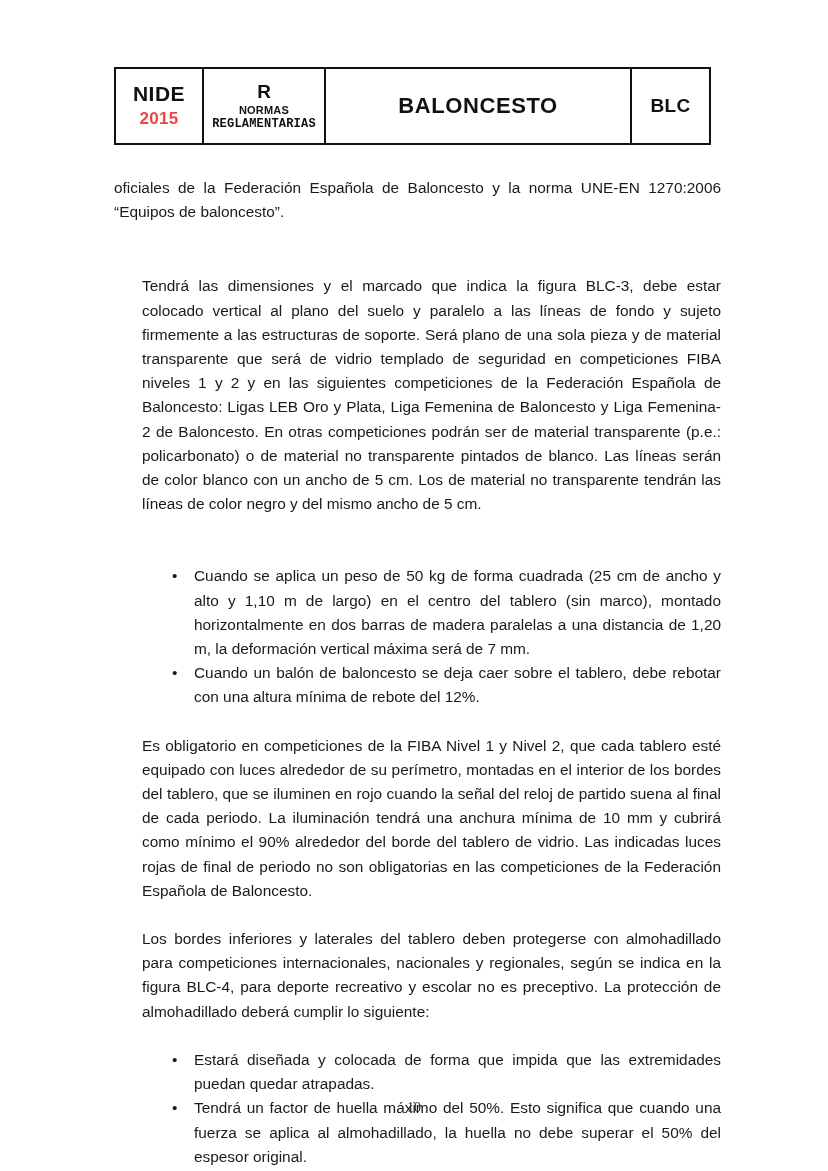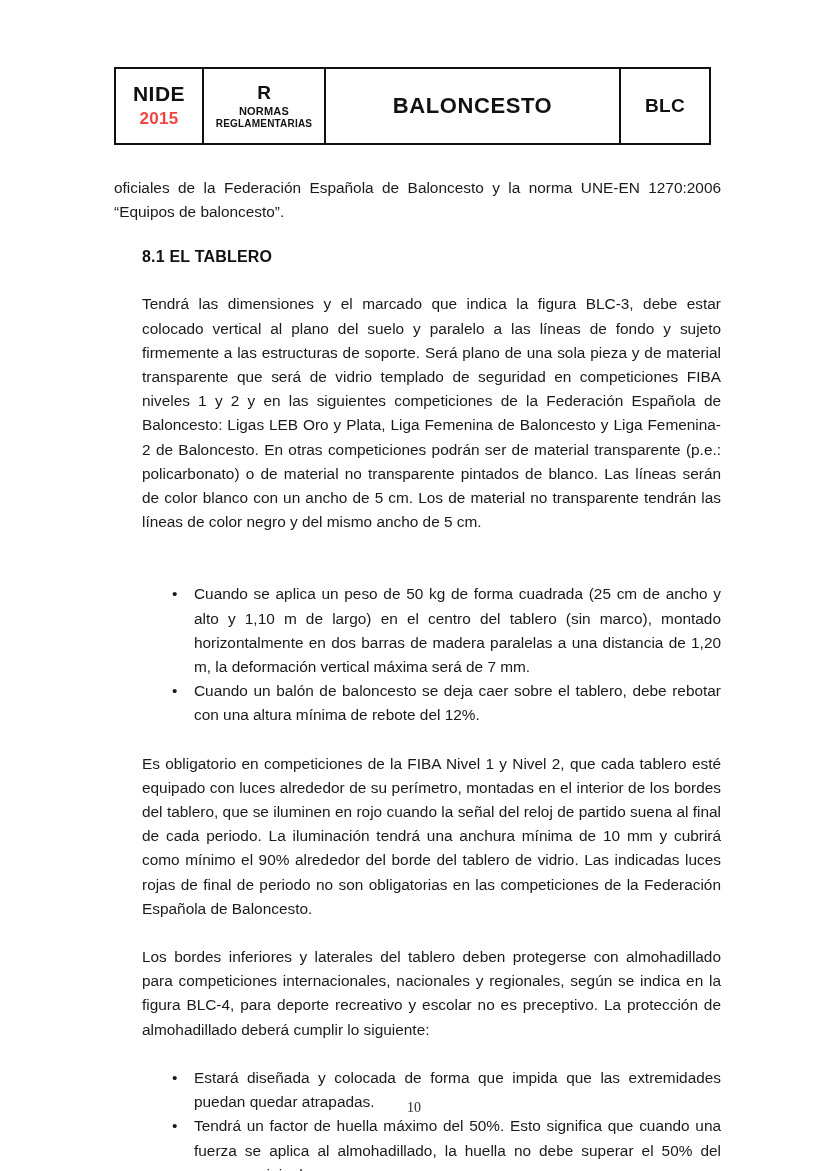--- a/index.html
+++ b/index.html
@@ -43,21 +43,21 @@
     align-items: center;
     justify-content: center;
     border-right: 2px solid #111;
     padding: 0 0;
   }
   .hcell:last-child { border-right: none; }
 
   .hcell-nide   { width: 88px; }
   .hcell-r      { width: 122px; }
   .hcell-sport  { flex: 1 1 auto; }
-  .hcell-code   { width: 88px; border-radius: 29px; }
+  .hcell-code   { width: 77px; border-radius: 29px; }
 
   .nide-word {
     font-size: 21px;
     font-weight: 700;
     letter-spacing: 0.5px;
     line-height: 1.05;
     color: #111;
   }
   .nide-year {
     font-size: 17px;
@@ -73,25 +73,26 @@
     color: #111;
   }
   .r-line1 {
     font-size: 11px;
     font-weight: 700;
     letter-spacing: 0.2px;
     margin-top: 3px;
     color: #111;
   }
   .r-line2 {
-    font-size: 10px;
+    font-size: 12px;
     font-weight: 700;
     letter-spacing: 0.2px;
     margin-top: 1px;
     color: #111;
+    font-family: Liberation Mono, monospace;
   }
   .sport-title {
     font-size: 22px;
     font-weight: 700;
     letter-spacing: 0.6px;
     color: #111;
   }
   .code-title {
     font-size: 19px;
     font-weight: 700;
@@ -203,21 +204,20 @@
       <div class="code-title">BLC</div>
     </div>
   </div>
 
   <div class="content">
 
     <p class="p-flush">oficiales de la Federación Española de Baloncesto y la norma UNE-EN 1270:2006 “Equipos de baloncesto”.</p>
 
     <div class="gap-md"></div>
 
-    <h2 class="section-head">8.1 EL TABLERO</h2>
 
     <div class="gap-lg"></div>
 
     <p class="p-indent">Tendrá las dimensiones y el marcado que indica la figura BLC-3, debe estar colocado vertical al plano del suelo y paralelo a las líneas de fondo y sujeto firmemente a las estructuras de soporte. Será plano de una sola pieza y de material transparente que será de vidrio templado de seguridad en competiciones FIBA niveles 1 y 2 y en las siguientes competiciones de la Federación Española de Baloncesto: Ligas LEB Oro y Plata, Liga Femenina de Baloncesto y Liga Femenina-2 de Baloncesto. En otras competiciones podrán ser de material transparente (p.e.: policarbonato) o de material no transparente pintados de blanco. Las líneas serán de color blanco con un ancho de 5 cm. Los de material no transparente tendrán las líneas de color negro y del mismo ancho de 5 cm.</p>
 
     <div class="gap-md"></div>
 
 
     <div class="gap-md"></div>
 

